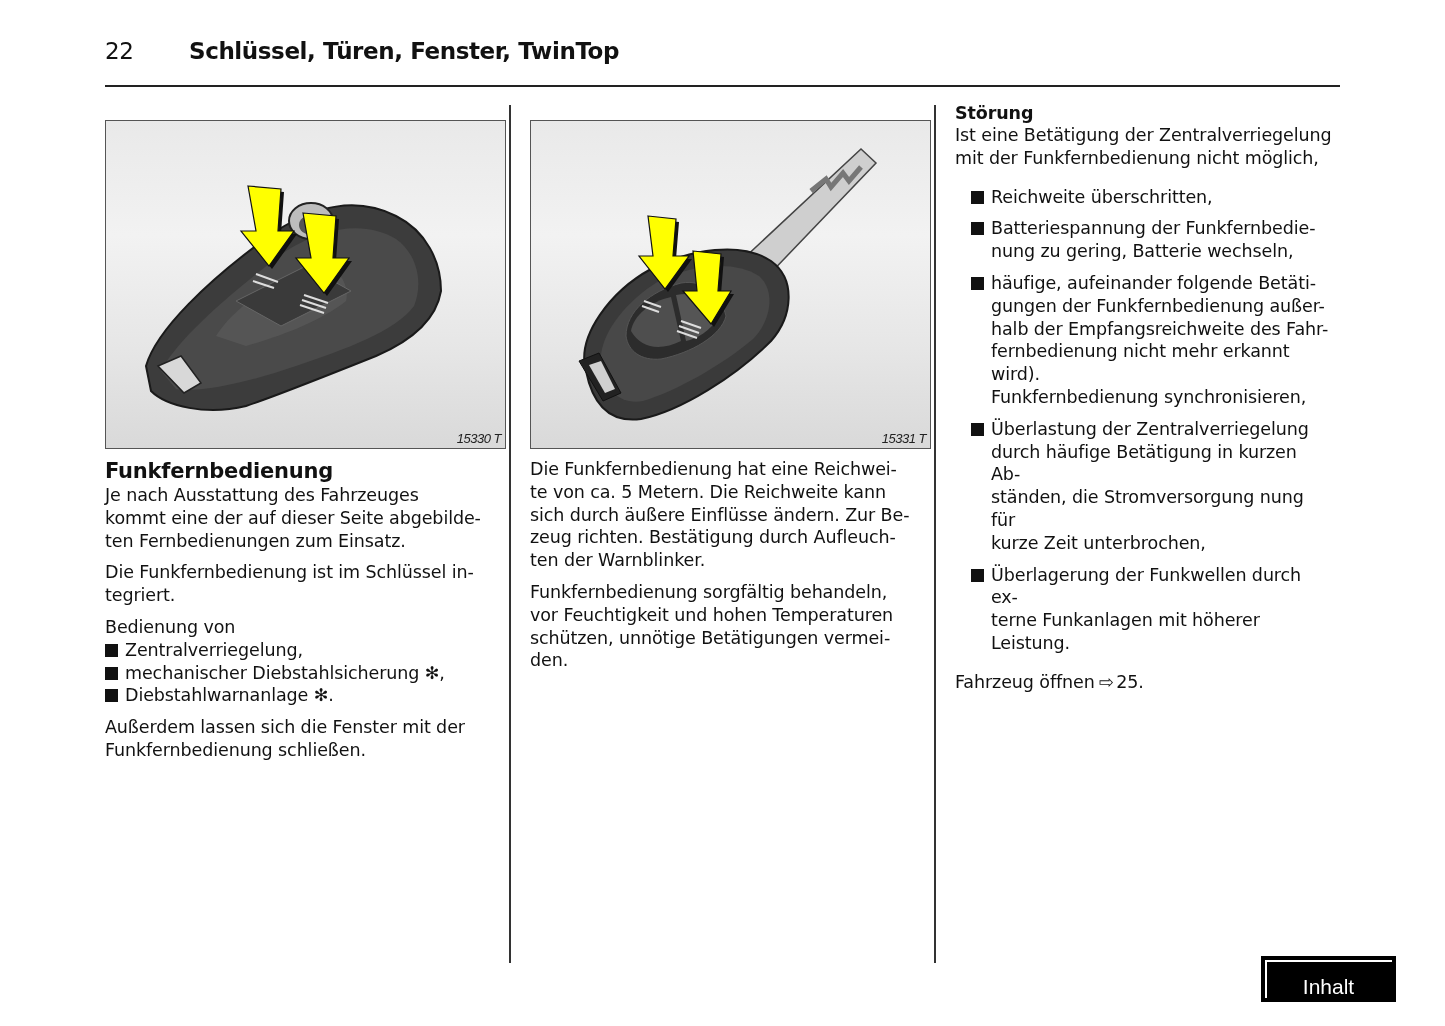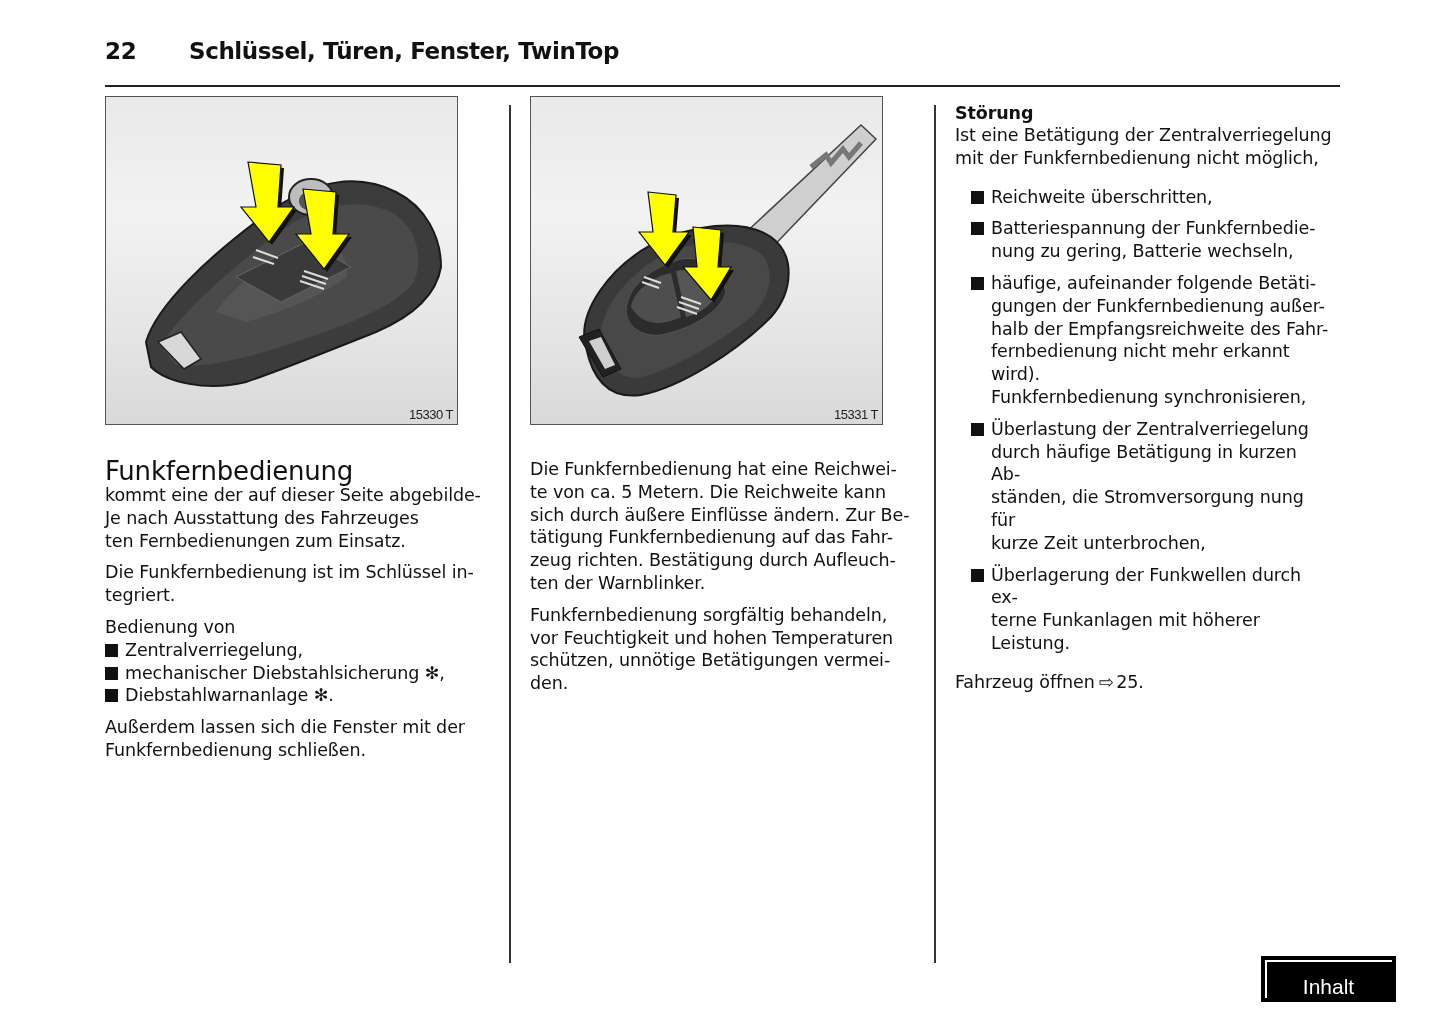--- a/index.html
+++ b/index.html
@@ -1,47 +1,48 @@
 <!DOCTYPE html>
 <html><head>
   <meta charset="utf-8">
   <style>
     html, body { margin: 0; padding: 0; background: #ffffff; }
     body {
       width: 1445px; height: 1026px; position: relative; overflow: hidden;
       font-family: "DejaVu Sans", sans-serif; color: #111111;
     }
     .page-number {
-      position: absolute; left: 105px; top: 38px; font-size: 23px; font-weight: bold; letter-spacing: -0.3px;
+      position: absolute; left: 105px; top: 38px; font-size: 23px; font-weight: normal; letter-spacing: -0.3px;
     }
     .page-title {
       position: absolute; left: 189px; top: 38px; font-size: 23px; font-weight: bold; letter-spacing: -0.4px;
     }
     .header-rule {
       position: absolute; left: 105px; top: 85px; width: 1235px; height: 2px; background: #222;
     }
     .col-divider {
       position: absolute; top: 105px; width: 2px; height: 858px; background: #333;
     }
     .figure {
-      position: absolute; top: 96px; width: 353px; height: 329px;
+      position: absolute; top: 120px; width: 401px; height: 329px;
       border: 1.5px solid #555; box-sizing: border-box;
       background: linear-gradient(180deg, #e9e9e9 0%, #f2f2f2 35%, #e6e6e6 70%, #d9d9d9 100%);
       overflow: hidden;
+      font-style: italic;
     }
     .figure svg { position: absolute; left: 0; top: 0; }
     .fig-id {
       position: absolute; right: 4px; bottom: 2px; font-family: "Liberation Sans", sans-serif;
       font-size: 13px; color: #222; letter-spacing: -0.5px;
     }
     .col {
       position: absolute; font-size: 17.5px; line-height: 22.8px; letter-spacing: -0.1px;
     }
     .col p { margin: 0 0 9px 0; }
-    .col h2 { margin: 0; font-size: 26px; font-weight: normal; line-height: 26px; letter-spacing: -0.2px; }
+    .col h2 { margin: 0; font-size: 21px; font-weight: bold; line-height: 26px; letter-spacing: -0.2px; }
     .col h3 { margin: 0; font-size: 17.5px; font-weight: bold; line-height: 22px; }
     .bullet-line { display: block; }
     .sq {
       display: inline-block; width: 13px; height: 13px; background: #111; margin-right: 7px; vertical-align: -1px;
     }
     .blist { margin: 16px; padding: 0; list-style: none; }
     .blist li { position: relative; padding-left: 20px; margin-bottom: 9px; }
     .blist li .sq { position: absolute; left: 0; top: 5px; margin: 0; }
     .star { font-weight: bold; }
     .ref-arrow { display: inline-block; margin: 0 3px 0 4px; }
@@ -130,22 +131,22 @@
       <path d="M162 130 L 190 133 L 187 170 L 200 170 L 180 203 L 152 170 L 166 170 Z" fill="#111" transform="translate(3,3)"></path>
       <path d="M162 130 L 190 133 L 187 170 L 200 170 L 180 203 L 152 170 L 166 170 Z" fill="#ffff00" stroke="#111" stroke-width="1.2"></path>
     </g>
   </svg>
   <div class="fig-id">15331 T</div>
 </div>
 
 <div class="col" style="left:105px; top:458px; width:390px;">
   <h2>Funkfernbedienung</h2>
   <p>
+    <span class="bullet-line">Je nach Ausstattung des Fahrzeuges</span>
     <span class="bullet-line">kommt eine der auf dieser Seite abgebilde-</span>
-    <span class="bullet-line">Je nach Ausstattung des Fahrzeuges</span>
     <span class="bullet-line">ten Fernbedienungen zum Einsatz.</span>
   </p>
   <p>
     <span class="bullet-line">Die Funkfernbedienung ist im Schlüssel in-</span>
     <span class="bullet-line">tegriert.</span>
   </p>
   <p>
     <span class="bullet-line">Bedienung von</span>
     <span class="bullet-line"><span class="sq"></span><span>Zentralverriegelung,</span></span>
     <span class="bullet-line"><span class="sq"></span><span>mechanischer Diebstahlsicherung </span><span class="star">✻</span><span>,</span></span>
@@ -155,21 +156,20 @@
     <span class="bullet-line">Außerdem lassen sich die Fenster mit der</span>
     <span class="bullet-line">Funkfernbedienung schließen.</span>
   </p>
 </div>
 
 <div class="col" style="left:530px; top:458px; width:390px;">
   <p>
     <span class="bullet-line">Die Funkfernbedienung hat eine Reichwei-</span>
     <span class="bullet-line">te von ca. 5 Metern. Die Reichweite kann</span>
     <span class="bullet-line">sich durch äußere Einflüsse ändern. Zur Be-</span>
-    <span class="bullet-line">tätigung Funkfernbedienung auf das Fahr-</span>
     <span class="bullet-line">zeug richten. Bestätigung durch Aufleuch-</span>
     <span class="bullet-line">ten der Warnblinker.</span>
   </p>
   <p>
     <span class="bullet-line">Funkfernbedienung sorgfältig behandeln,</span>
     <span class="bullet-line">vor Feuchtigkeit und hohen Temperaturen</span>
     <span class="bullet-line">schützen, unnötige Betätigungen vermei-</span>
     <span class="bullet-line">den.</span>
   </p>
 </div>

